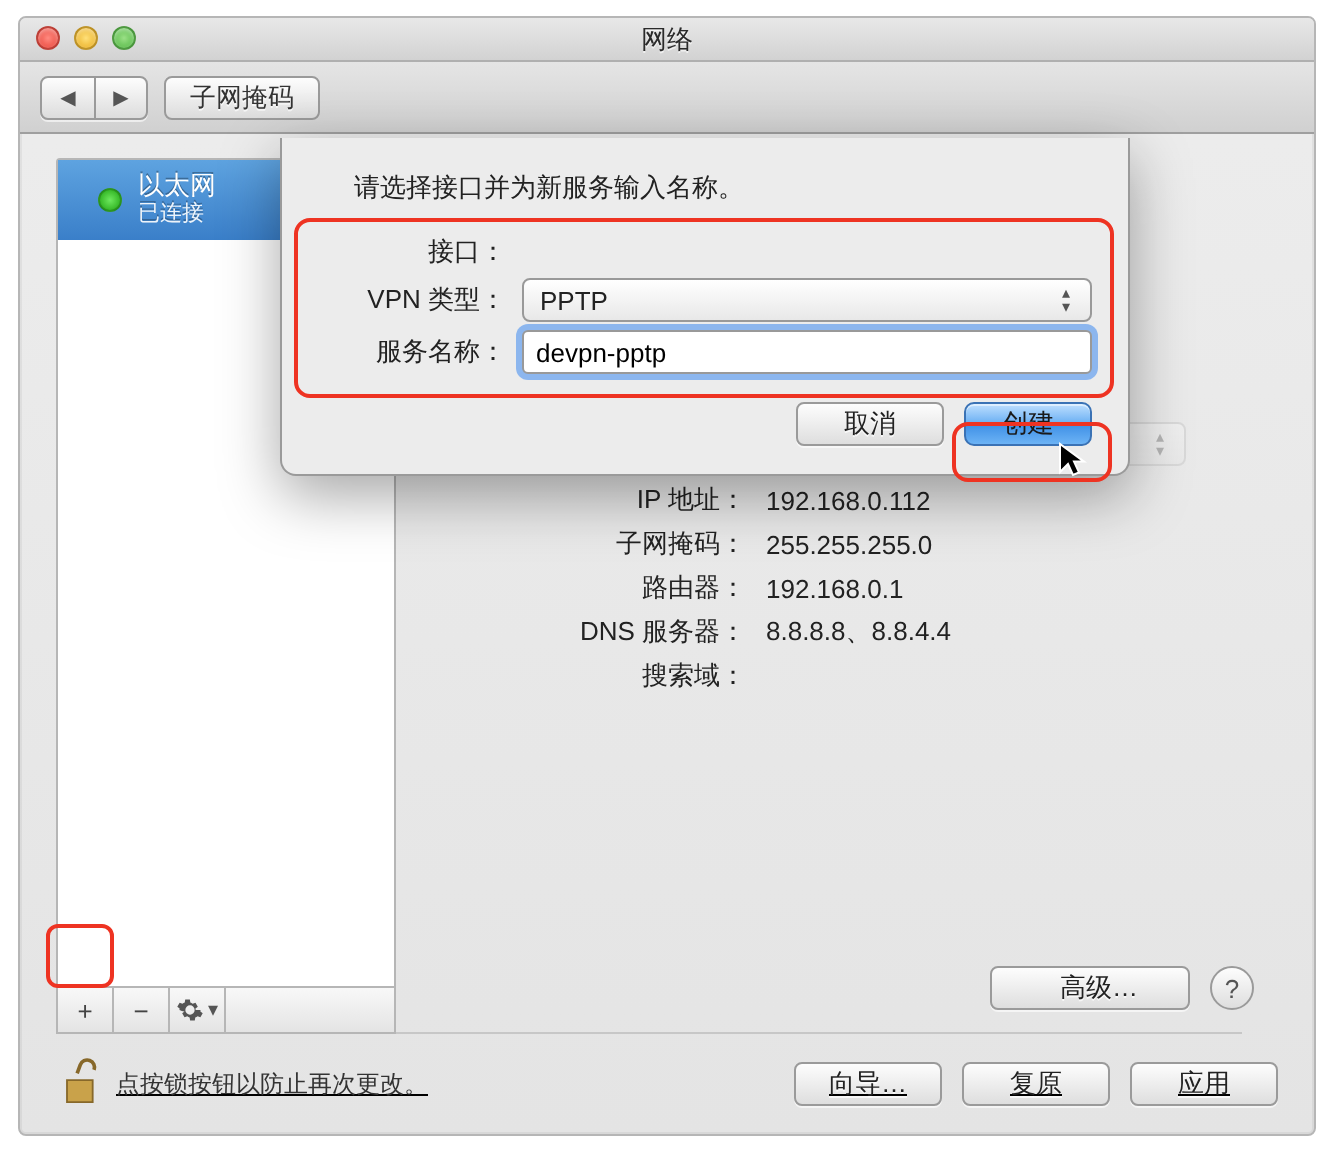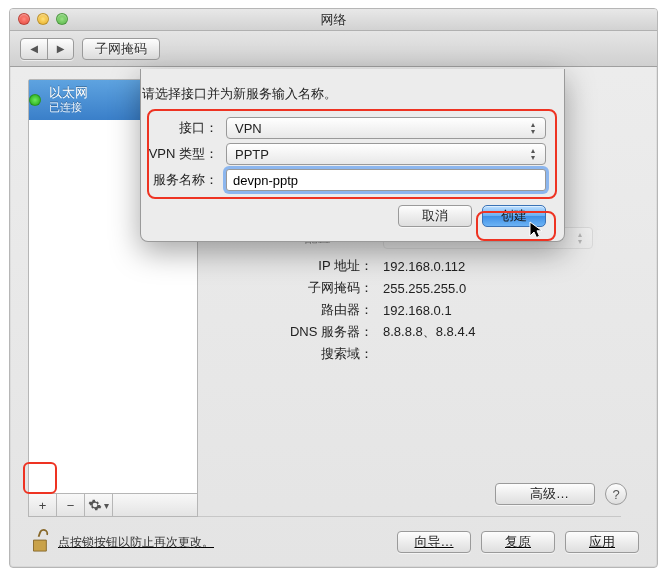--- a/index.html
+++ b/index.html
@@ -12,43 +12,43 @@
   .tl.r { background: radial-gradient(#ff8a80, #e53a2f); }
   .tl.y { background: radial-gradient(#ffe07a, #e6a816); }
   .tl.g { background: radial-gradient(#9be087, #49b23a); }
   .toolbar { height: 36px; background: linear-gradient(#e5e5e5, #d0d0d0); border-bottom: 1px solid #9f9f9f; display: flex; align-items: center; padding: 0 10px; gap: 8px; }
   .segbtn { display: inline-flex; border: 1px solid #9a9a9a; border-radius: 4px; overflow: hidden; height: 22px; background: linear-gradient(#fdfdfd, #dcdcdc); box-shadow: 0 1px 0 rgba(255,255,255,0.6); }
   .segbtn > div { width: 26px; display:flex; align-items:center; justify-content:center; color:#555; }
   .segbtn > div + div { border-left: 1px solid #9a9a9a; }
   .pillbtn { height: 22px; border: 1px solid #9a9a9a; border-radius: 4px; background: linear-gradient(#fdfdfd, #dcdcdc); padding: 0 12px; display: inline-flex; align-items: center; color: #333; text-shadow: 0 1px 0 rgba(255,255,255,0.7); }
   .body { display: flex; height: calc(100% - 22px - 36px - 50px); }
   .sidebar { width: 170px; background: #fff; border: 1px solid #b6b6b6; margin: 12px 0 0 18px; border-radius: 2px; position: relative; }
-  .netitem { background: linear-gradient(#5ea3e0, #3a7fc9); color: #fff; padding: 6px 8px 6px 0; display: flex; gap: 8px; align-items: center; text-shadow: 0 -1px 0 rgba(0,0,0,0.3); }
+  .netitem { background: linear-gradient(#5ea3e0, #3a7fc9); color: #fff; padding: 6px 8px 6px 20px; display: flex; gap: 8px; align-items: center; text-shadow: 0 -1px 0 rgba(0,0,0,0.3); }
   .dot { width: 12px; height: 12px; border-radius: 50%; background: radial-gradient(#6ee85e, #1fa512); border: 1px solid rgba(0,0,0,0.2); }
   .netitem .col2 { display:flex; flex-direction:column; line-height:1.15; }
   .netitem .sub { font-size: 11px; opacity: 0.9; }
   .righthand { display:inline-block; width:24px; height:20px; background:#e8e8e8; border:1px solid #999; border-radius:3px; margin-left:auto; }
-  .main { flex: 1; padding: 14px 0 0 0; position: relative; margin-top: 16px; }
+  .main { flex: 1; padding: 14px 0 0 0; position: relative; }
   .detailrow { display:flex; align-items:center; margin: 4px 0; }
   .dl { width: 185px; text-align: right; padding-right: 10px; color: #222; }
   .dv { color: #222; }
   .sidebar-footer { position: absolute; bottom: -1px; left: -1px; right: -1px; height: 24px; border: 1px solid #b6b6b6; background: linear-gradient(#f8f8f8, #e4e4e4); display:flex; }
   .sfbtn { width: 28px; display:flex; align-items:center; justify-content:center; border-right:1px solid #b6b6b6; color:#444; }
   .sfbtn.gear svg { width:14px; height:14px; }
   .annot-red { position:absolute; border:2px solid #e32; border-radius:6px; pointer-events:none; }
   .footer { position: absolute; left:0; right:0; bottom: 0; height: 50px; display:flex; align-items:center; padding: 0 18px; gap:10px;text-decoration:underline; }
   .lockrow { display:flex; align-items:center; gap:8px; color:#333; font-size:12px; }
   .lockicon svg { width:22px; height:26px; }
   .footer .spacer { flex:1; }
   .macbtn { height: 22px; border: 1px solid #9a9a9a; border-radius: 4px; background: linear-gradient(#fdfdfd, #dedede); padding: 0 16px; min-width: 74px; display: inline-flex; align-items: center; justify-content:center; color:#222; text-shadow: 0 1px 0 rgba(255,255,255,0.7); box-shadow: 0 1px 0 rgba(255,255,255,0.6); }
   .advbtnrow { position:absolute; right: 30px; bottom: 12px; display:flex; align-items:center; gap:10px; }
   .help { width:22px; height:22px; border-radius:50%; border:1px solid #9a9a9a; background: linear-gradient(#fdfdfd,#dedede); display:inline-flex; align-items:center; justify-content:center; color:#555; }
 
   
-  .sheet { position:absolute; left: 130px; top: 60px; width: 425px; background: #ececec; border:1px solid #9a9a9a; border-top:none; border-radius: 0 0 8px 8px; box-shadow: 0 10px 30px rgba(0,0,0,0.35); padding: 16px 18px 14px 1px; }
+  .sheet { position:absolute; left: 130px; top: 60px; width: 425px; background: #ececec; border:1px solid #9a9a9a; border-top:none; border-radius: 0 0 8px 8px; box-shadow: 0 10px 30px rgba(0,0,0,0.35); padding: 16px 18px 14px 36px; }
   .sheet .msg { color:#222; margin-bottom: 14px; }
   .formrow { display:flex; align-items:center; margin: 4px 0; }
   .fl { width: 84px; text-align:right; padding-right:8px; color:#222; }
   .selectwrap { flex:1; height:22px; border:1px solid #999; border-radius:4px; background: linear-gradient(#fff,#e8e8e8); position:relative; display:flex; align-items:center; padding: 0 24px 0 8px; color:#222; }
   .selcaret { position:absolute; right:4px; top:2px; bottom:2px; width:16px; display:flex; flex-direction:column; align-items:center; justify-content:center; color:#555; }
   .selcaret::before { content:"▴"; font-size:8px; line-height:7px; }
   .selcaret::after { content:"▾"; font-size:8px; line-height:7px; }
   .textinput { flex:1; height:22px; border:1px solid #999; border-radius:3px; background:#fff; padding: 0 6px; font:inherit; box-shadow: 0 0 0 3px rgba(100,160,240,0.7); outline:none; }
   .sheet .btnrow { display:flex; justify-content:flex-end; gap:10px; margin-top: 14px; }
   .defaultbtn { background: linear-gradient(#bfe0ff, #6bb0f3 48%, #3f90e6 52%, #6cb3f5); border:1px solid #3a72b5; color:#1a1a1a; border-radius:5px; height:22px; padding: 0 18px; display:inline-flex; align-items:center; justify-content:center; box-shadow: 0 1px 0 rgba(255,255,255,0.5) inset; }
@@ -168,24 +168,20 @@
     <div class="macbtn">向导…</div>
     <div class="macbtn">复原</div>
     <div class="macbtn">应用</div>
   </div>
 
   <div class="sheet">
     <div class="msg">请选择接口并为新服务输入名称。</div>
 
     <div class="formrow">
       <div class="fl">接口：</div>
-      <div class="selectwrap">
-        <span>VPN</span>
-        <div class="selcaret"></div>
-      </div>
     </div>
     <div class="formrow">
       <div class="fl">VPN 类型：</div>
       <div class="selectwrap">
         <span>PPTP</span>
         <div class="selcaret"></div>
       </div>
     </div>
     <div class="formrow">
       <div class="fl">服务名称：</div>

